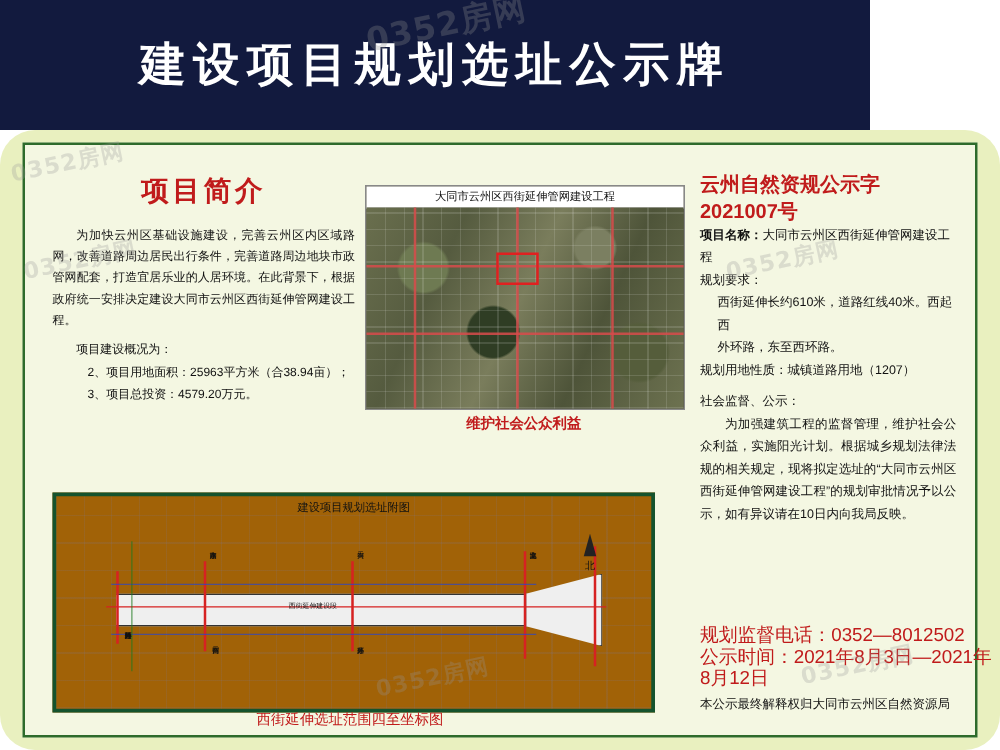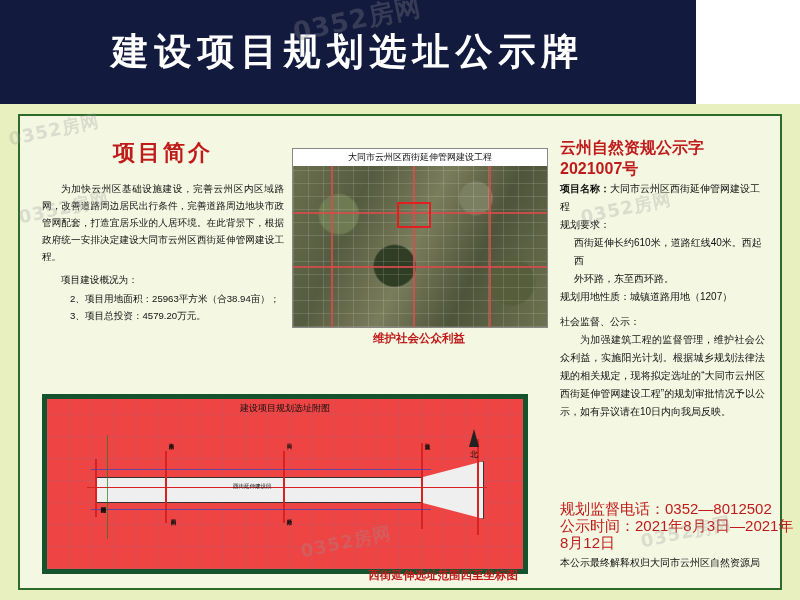--- a/index.html
+++ b/index.html
@@ -24,20 +24,21 @@
     color:#ffffff;
     font-size:37px;
     letter-spacing:6px;
     font-weight:bold;
     font-family:"DejaVu Sans","Liberation Sans",sans-serif;
   }
   
   .panel{
     position:absolute;left:0;top:104px;width:800px;height:496px;
     background:#e9f0bf;
+    border-radius:28px;
   }
   .panel-inner{
     position:absolute;left:18px;top:10px;width:764px;height:476px;
     background:#f4f7e2;
     border:2px solid #2e6b2b;
     box-sizing:border-box;
   }
   
   .left-col{
     position:absolute;left:22px;top:22px;width:242px;
@@ -113,21 +114,21 @@
     position:absolute;left:540px;top:384px;width:240px;
     color:#c01b1b;font-size:15px;line-height:17px;
   }
   .footer-note{
     position:absolute;left:540px;top:440px;width:230px;
     color:#111;font-size:10px;
   }
   
   .plan-box{
     position:absolute;left:22px;top:278px;width:476px;height:170px;
-    background:#ef4444;border:5px solid #14532d;overflow:hidden;
+    background:#a16207;border:3px solid #14532d;overflow:hidden;
   }
   .plan-title{
     position:absolute;left:0;top:3px;width:100%;text-align:center;
     font-size:9px;color:#111;
   }
   .plan-grid{
     position:absolute;left:0;top:0;width:100%;height:100%;
     background-image:
       repeating-linear-gradient(0deg, rgba(120,120,160,.16) 0 1px, transparent 1px 22px),
       repeating-linear-gradient(90deg, rgba(120,120,160,.16) 0 1px, transparent 1px 22px);
@@ -149,22 +150,22 @@
   .compass{
     position:absolute;right:36px;top:26px;width:26px;height:38px;
     display:flex;flex-direction:column;align-items:center;justify-content:center;
     font-size:8px;color:#111;
   }
   .compass .needle{
     width:0;height:0;border-left:5px solid transparent;border-right:5px solid transparent;
     border-bottom:18px solid #222;margin-bottom:2px;
   }
   .plan-caption{
-    position:absolute;left:22px;top:452px;width:476px;text-align:right;
-    color:#c01b1b;font-size:11.5px;font-weight:bold;
+    position:absolute;left:22px;top:452px;width:476px;text-align:center;
+    color:#c01b1b;font-size:11.5px;font-weight:normal;
   }
   
   .wm{
     position:absolute;color:rgba(140,140,140,.30);
     font-size:26px;font-weight:bold;pointer-events:none;
     transform:rotate(-12deg);letter-spacing:1px;
     font-family:"DejaVu Sans","Liberation Sans",sans-serif;
   }
   .wm.small{font-size:18px;color:rgba(150,150,150,.28);}
 </style>

